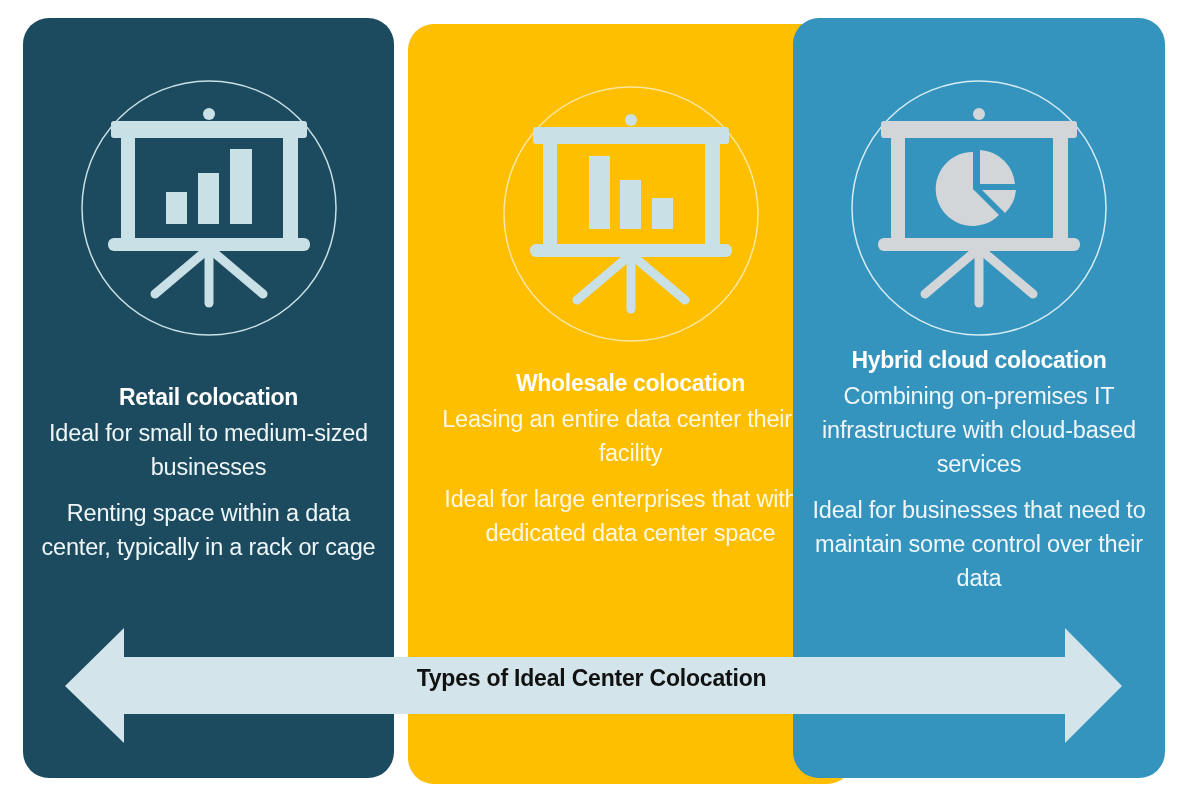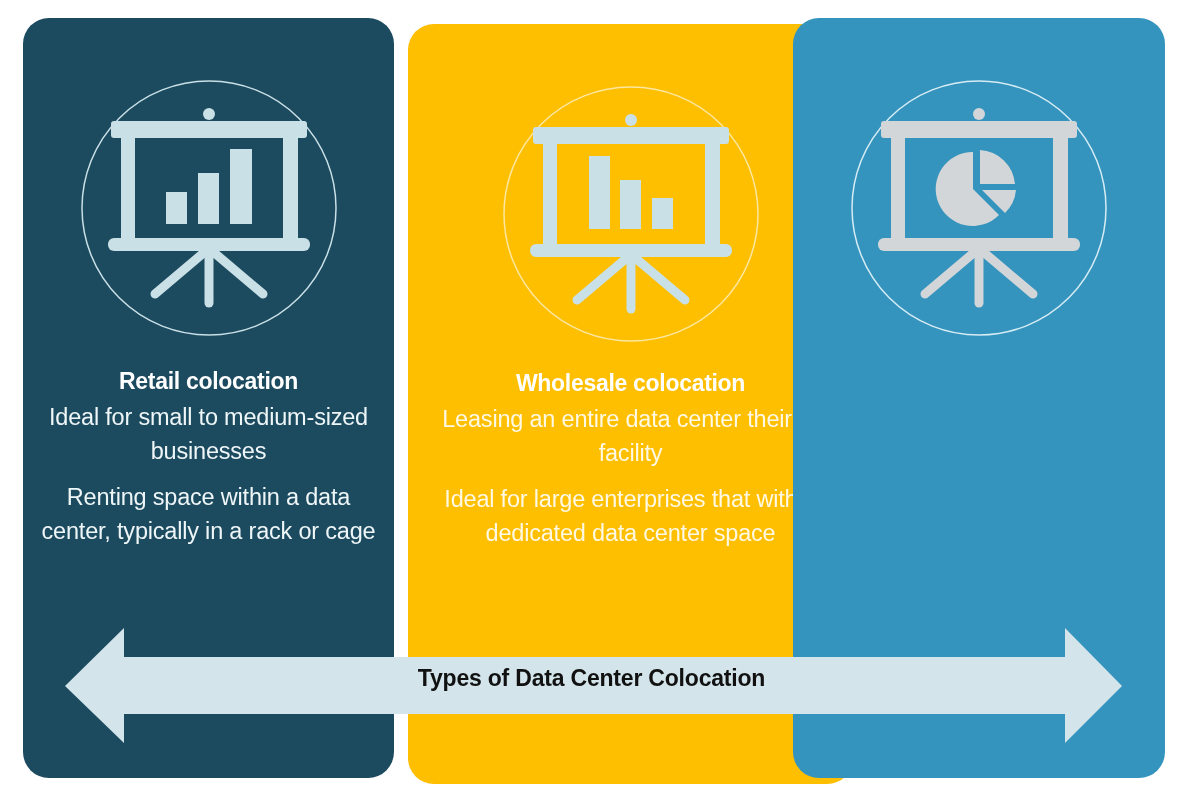--- a/index.html
+++ b/index.html
@@ -7,21 +7,21 @@
          font-family: "Liberation Sans", "DejaVu Sans", sans-serif; }
   .card { position: absolute; top: 18px; height: 760px; border-radius: 26px; }
   .card.c0 { left: 23px;  width: 371px; }
   .card.c1 { left: 408px; width: 445px; margin-top: 6px; }
   .card.c2 { left: 793px; width: 372px; }
   .icon { position: absolute; top: 60px; left: 50%; margin-left: -130px; width: 260px; height: 260px; }
   .icon svg { width: 260px; height: 260px; display: block; }
   .text { position: absolute; left: 0; right: 0; text-align: center; color: #ffffff; }
   .title { font-weight: bold; font-size: 23px; letter-spacing: -0.3px; line-height: 30px; margin: 0 0 4px 0; }
   .para { font-size: 23.5px; line-height: 34px; margin: 0 0 12px 0; padding: 0 8px; letter-spacing: -0.2px; }
-  .c0 .text { top: 348px; color: #eef6f8; }
+  .c0 .text { top: 364px; color: #eef6f8; }
   .c0 .title { color: #ffffff; }
   .c1 .text { top: 344px; color: #fff8e3; }
   .c1 .title { color: #ffffff; }
   .c2 .text { top: 327px; color: #f0f7fb; }
   .c2 .title { color: #ffffff; }
   .arrow { position: absolute; left: 0; top: 0; width: 1183px; height: 792px; pointer-events: none; }
   .arrow-label { position: absolute; left: 0; width: 1183px; top: 665px; text-align: center;
                  font-weight: bold; font-size: 23px; color: #111111; letter-spacing: -0.2px; }
 </style>
 </head>
@@ -94,18 +94,23 @@
 
         <path d="M131 72 A37 37 0 0 1 166 106 L131 106 Z" stroke="none"></path>
 
         <path d="M133 112 L167 112 A37 37 0 0 1 156 135 Z" stroke="none"></path>
         <line x1="130" y1="170" x2="130" y2="225" stroke-width="9" stroke-linecap="round"></line>
         <line x1="128" y1="172" x2="76" y2="216" stroke-width="9" stroke-linecap="round"></line>
         <line x1="132" y1="172" x2="184" y2="216" stroke-width="9" stroke-linecap="round"></line>
       </g>
     </svg>
   </div>
+  <div class="text">
+    <p class="title">Hybrid cloud colocation</p>
+    <p class="para">Combining on-premises IT infrastructure with cloud-based services</p>
+    <p class="para">Ideal for businesses that need to maintain some control over their data</p>
+  </div>
 </div>
 
 <svg class="arrow" viewBox="0 0 1183 792">
   <polygon fill="#d3e4ea" points="65,686 124,628 124,657 1065,657 1065,628 1122,686 1065,743 1065,714 124,714 124,743"></polygon>
 </svg>
-<div class="arrow-label">Types of Data Center Colocation</div>
+<div class="arrow-label">Types of Ideal Center Colocation</div>
 
 </body></html>

